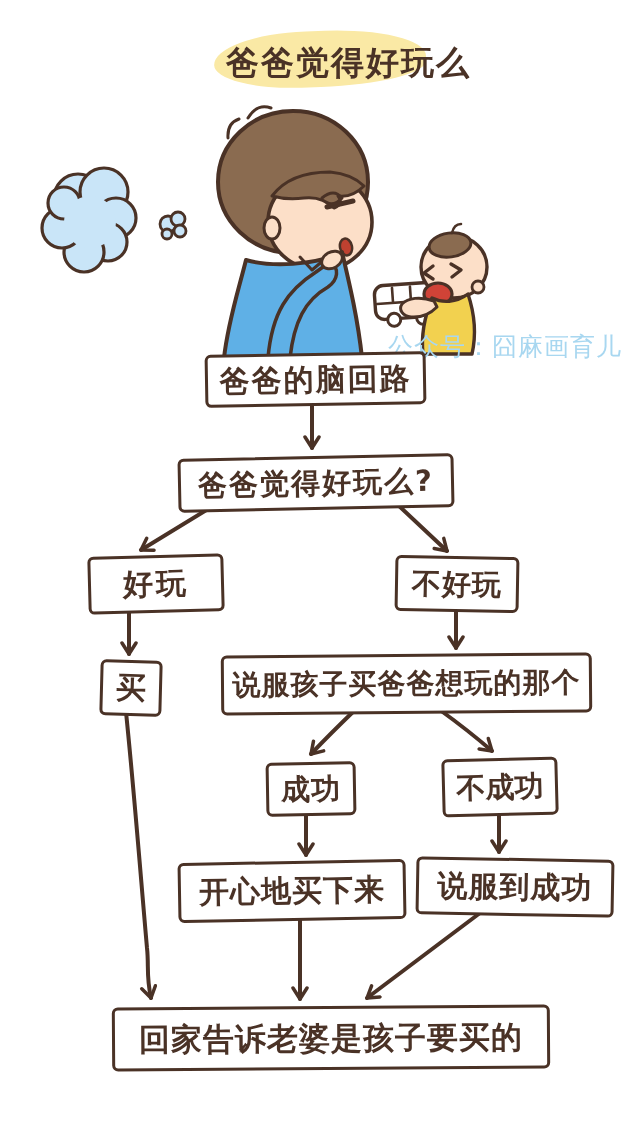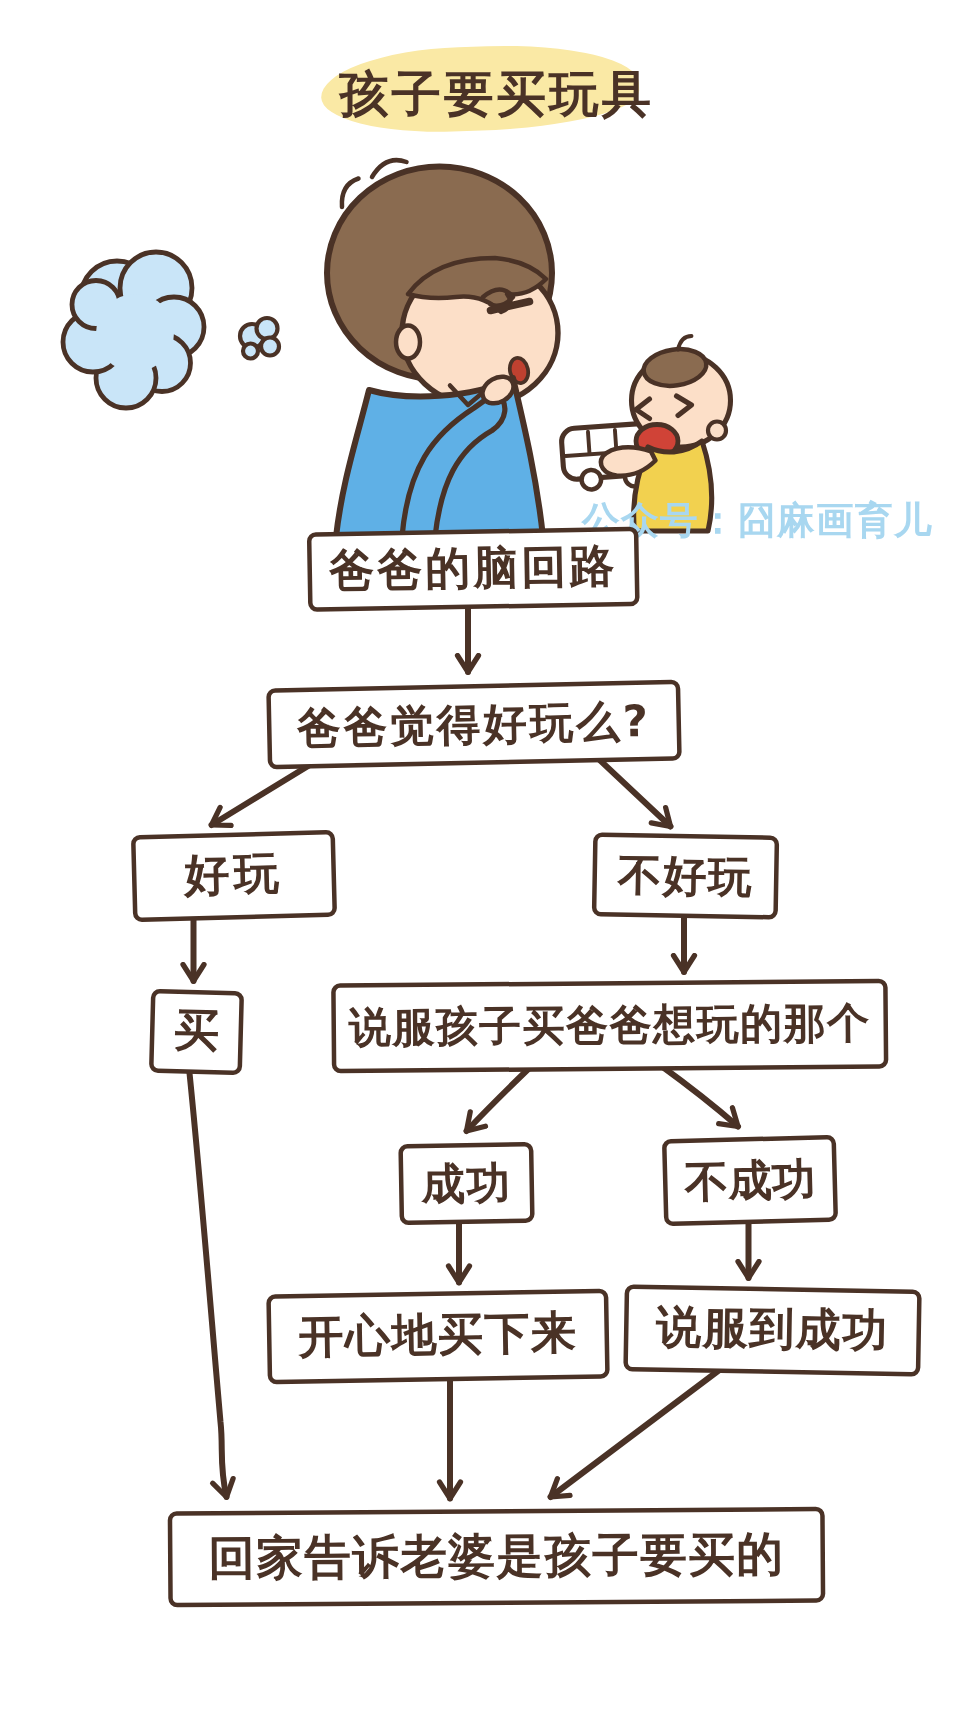--- a/index.html
+++ b/index.html
@@ -8,21 +8,21 @@
     font-family:"DejaVu Sans","Liberation Sans",sans-serif;color:#4a3226;
   }
   .art{position:absolute;left:0;top:0;width:640px;height:1143px;}
   
   .title-wrap{position:absolute;left:218px;top:33px;width:240px;height:54px;}
   .hl{position:absolute;left:-4px;top:-2px;width:212px;height:56px;background:#fae9a5;
       border-radius:48% 52% 55% 45% / 60% 55% 45% 50%;transform:rotate(-2deg);}
   .title-text{position:absolute;left:8px;top:8px;font-size:33px;font-weight:bold;
       letter-spacing:2px;white-space:nowrap;}
   
-  .watermark{position:absolute;left:388px;top:330px;font-size:25px;font-weight:bold;
+  .watermark{position:absolute;left:388px;top:330px;font-size:25px;font-weight:normal;
       color:#a8d7f0;letter-spacing:1px;white-space:nowrap;}
   
   .node{position:absolute;display:flex;align-items:center;justify-content:center;
       background:#ffffff;border:3.5px solid #4a3226;border-radius:6px;
       font-weight:bold;color:#4a3226;white-space:nowrap;line-height:1;z-index:2;}
   .n-brain       {left:205px;top:353px;width:215px;height:47px;font-size:30px;letter-spacing:2px;transform:rotate(-1deg);}
   .n-question    {left:178px;top:456px;width:270px;height:48px;font-size:29px;letter-spacing:2px;transform:rotate(-1.2deg);}
   .n-fun         {left:88px; top:555px;width:130px;height:52px;font-size:30px;letter-spacing:3px;transform:rotate(-1.5deg);}
   .n-not-fun     {left:395px;top:556px;width:118px;height:50px;font-size:29px;letter-spacing:1px;transform:rotate(1deg);}
   .n-buy         {left:100px;top:660px;width:56px; height:50px;font-size:30px;transform:rotate(1.5deg);}
@@ -106,21 +106,21 @@
       <path d="M440,710 Q469,731 492,751" marker-end="url(#ah)"></path>
       <path d="M306,812 L306,855" marker-end="url(#ah)"></path>
       <path d="M499,812 L499,852" marker-end="url(#ah)"></path>
       <path d="M300,917 L300,999" marker-end="url(#ah)"></path>
       <path d="M480,913 L367,998" marker-end="url(#ah)"></path>
     </g>
   </svg>
 
   <div class="title-wrap">
     <span class="hl"></span>
-    <span class="title-text">孩子要买玩具</span>
+    <span class="title-text">爸爸觉得好玩么</span>
   </div>
 
   <div class="watermark">公众号：囧麻画育儿</div>
 
   <div class="node n-brain">爸爸的脑回路</div>
   <div class="node n-question">爸爸觉得好玩么?</div>
   <div class="node n-fun">好玩</div>
   <div class="node n-not-fun">不好玩</div>
   <div class="node n-buy">买</div>
   <div class="node n-persuade">说服孩子买爸爸想玩的那个</div>

